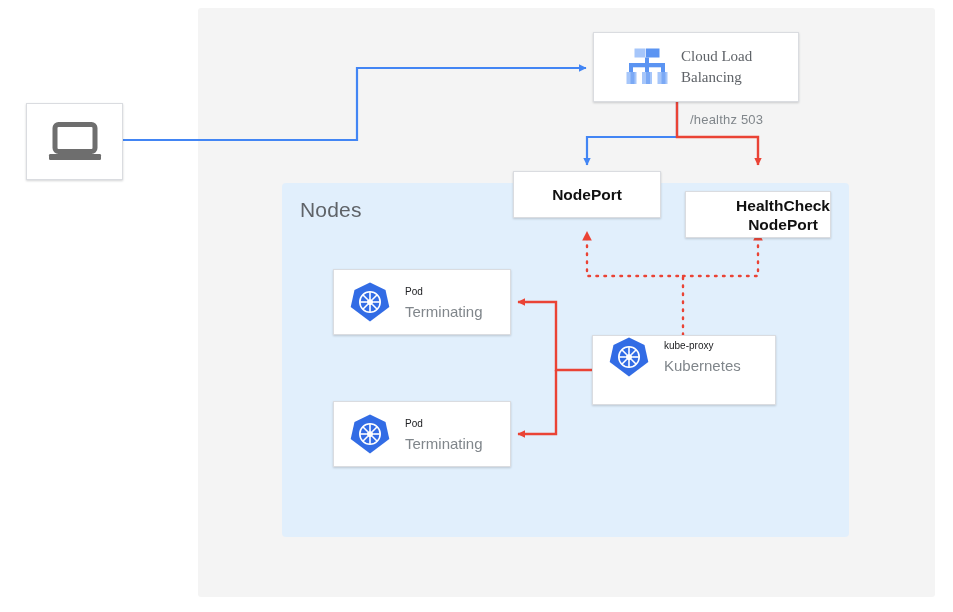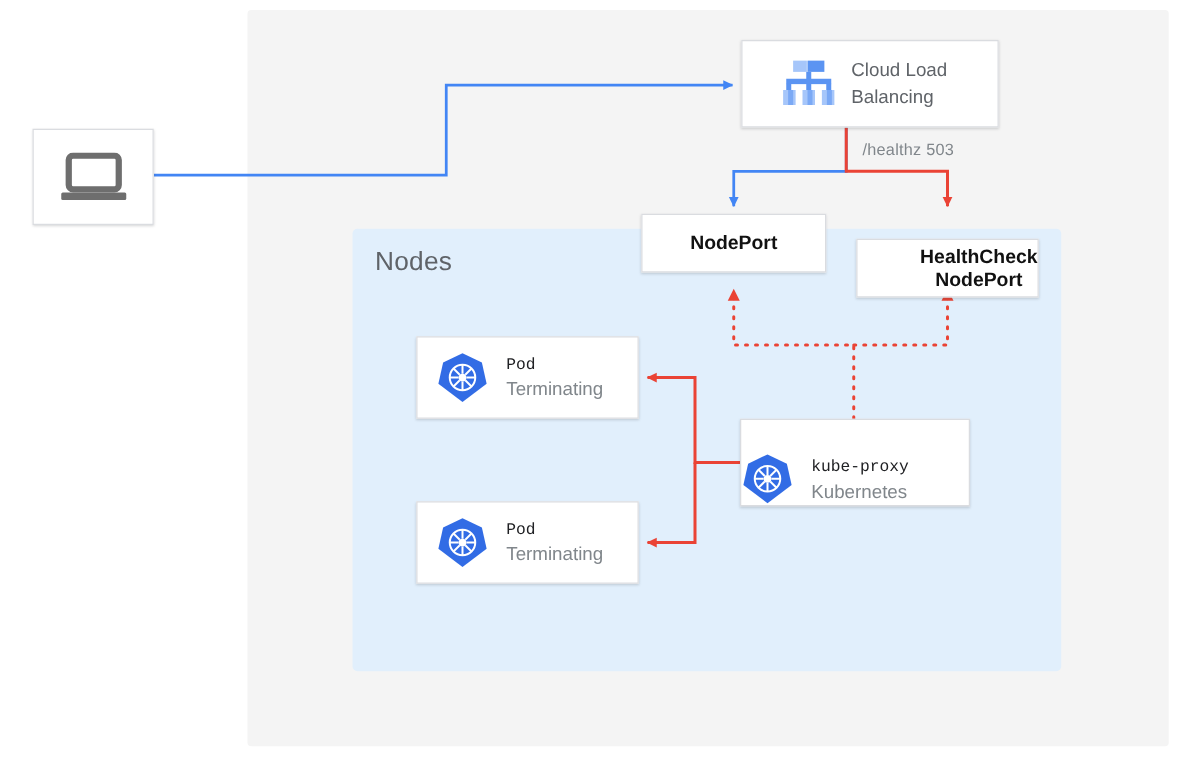--- a/index.html
+++ b/index.html
@@ -17,39 +17,39 @@
                letter-spacing:.2px;}
 
   .card{position:absolute;background:#ffffff;border:1px solid #dadce0;
         box-shadow:0 1px 2px rgba(60,64,67,.22);box-sizing:border-box;}
 
   .client-box{left:26px;top:103px;width:97px;height:77px;}
   .laptop-ico{position:absolute;left:50%;top:50%;transform:translate(-50%,-50%);
               width:56px;height:40px;}
 
   .clb-box{left:593px;top:32px;width:206px;height:70px;display:flex;align-items:center;
-           padding-left:32px;gap:13px;}
+           padding-left:32px;gap:13px;font-family:Liberation Serif, serif;}
   .clb-ico{width:42px;height:40px;flex:0 0 auto;}
   .clb-text{font-size:15px;color:#5f6368;line-height:21px;}
 
   .np-box{left:513px;top:171px;width:148px;height:47px;display:flex;align-items:center;
           justify-content:center;}
   .hcnp-box{left:685px;top:171px;width:146px;height:47px;display:flex;align-items:center;
             justify-content:flex-end;margin-top:20px;}
   .np-text{font-size:15.5px;font-weight:bold;color:#111111;text-align:center;line-height:19px;}
 
   .pod-box{left:333px;top:269px;width:178px;height:66px;display:flex;align-items:center;
            padding-left:15px;gap:14px;}
   .pod-box2{left:333px;top:401px;width:178px;height:66px;display:flex;align-items:center;
             padding-left:15px;gap:14px;}
-  .kproxy-box{left:592px;top:335px;width:184px;height:70px;display:flex;align-items:flex-end;
-              gap:14px;}
+  .kproxy-box{left:592px;top:335px;width:184px;height:70px;display:flex;align-items:flex-start;
+              padding-left:15px;gap:14px;}
 
   .k8s-ico{width:42px;height:42px;flex:0 0 auto;}
-  .lbl-main{font-size:13px;color:#202124;line-height:20px;font-family:Liberation Mono, monospace;}
+  .lbl-main{font-size:10px;color:#202124;line-height:20px;}
   .lbl-sub{font-size:15px;color:#80868b;line-height:20px;}
 
   .healthz{position:absolute;left:690px;top:112px;font-size:13px;font-weight:normal;
            color:#80868b;letter-spacing:.2px;}
 </style>
 </head>
 <body>
 
 <div id="canvas">
 

